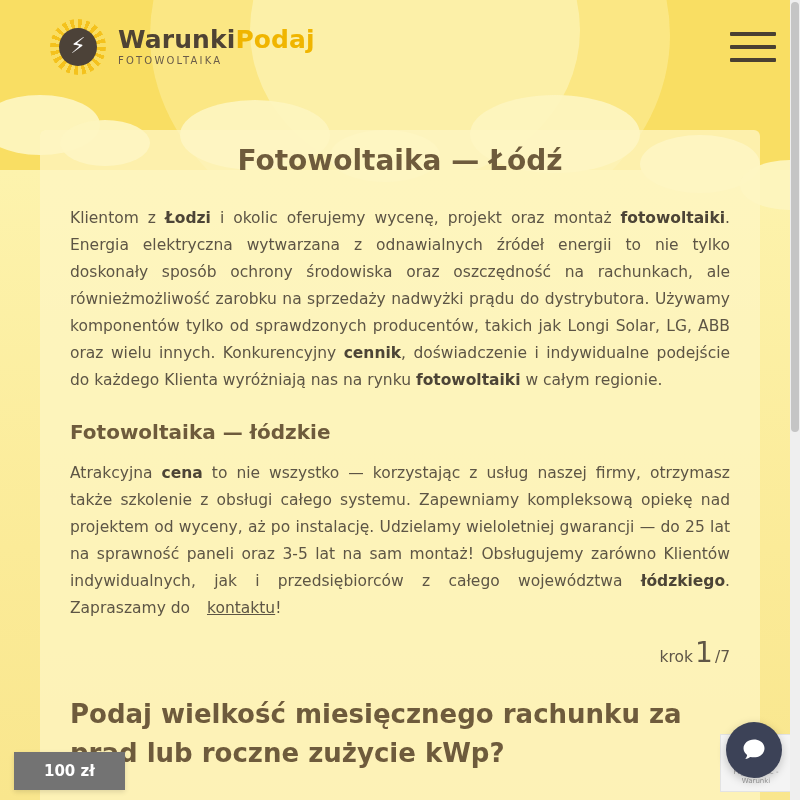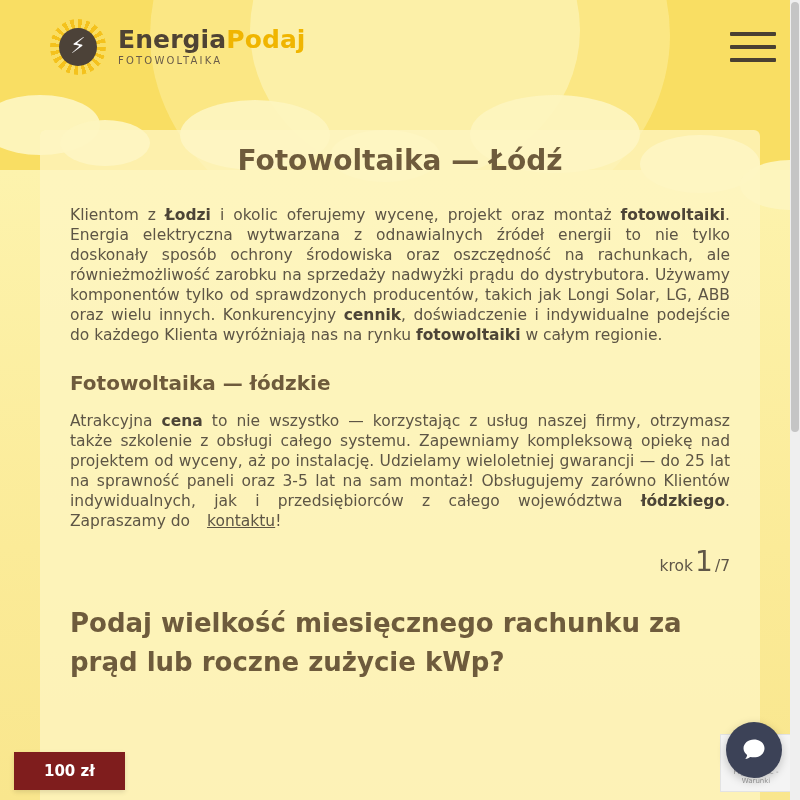--- a/index.html
+++ b/index.html
@@ -155,21 +155,21 @@
     margin: 14px 0 28px;
     text-align: center;
     font-size: 28px;
     color: #6e5b3c;
     font-weight: bold;
   }
   p.para {
     margin: 0 0 8px;
     text-align: justify;
     font-size: 15.5px;
-    line-height: 20px;
+    line-height: 27px;
     color: #5d5545;
   }
   p.para b { color: #4c4436; font-weight: bold; }
   h2.sub-title {
     margin: 26px 0 16px;
     font-size: 20px;
     color: #6e5b3c;
     font-weight: bold;
   }
   a.inline-link {
@@ -203,21 +203,21 @@
     color: #6e5b3c;
     font-weight: bold;
   }
 
   
   .price-pill {
     position: absolute;
     left: 14px;
     bottom: 10px;
     z-index: 8;
-    background: #7f1d1d;
+    background: #737373;
     color: #fff;
     font-size: 15px;
     font-weight: bold;
     padding: 10px 30px;
     border-radius: 0;
     box-shadow: 0 2px 5px rgba(0,0,0,.12);
     text-align: right;
   }
 
   
@@ -299,21 +299,21 @@
 
 <div class="header">
   <div class="brand">
     <div class="logo-mark">
       <div class="ring"></div>
       <div class="disc">
           <span class="bolt">⚡</span>
         </div>
     </div>
     <div class="brand-text">
-      <div class="brand-title"><span>Energia</span><span class="accent">Podaj</span></div>
+      <div class="brand-title"><span>Warunki</span><span class="accent">Podaj</span></div>
       <div class="brand-sub">FOTOWOLTAIKA</div>
     </div>
   </div>
   <div class="burger">
     <span></span>
       <span></span>
       <span></span>
   </div>
 </div>
 

